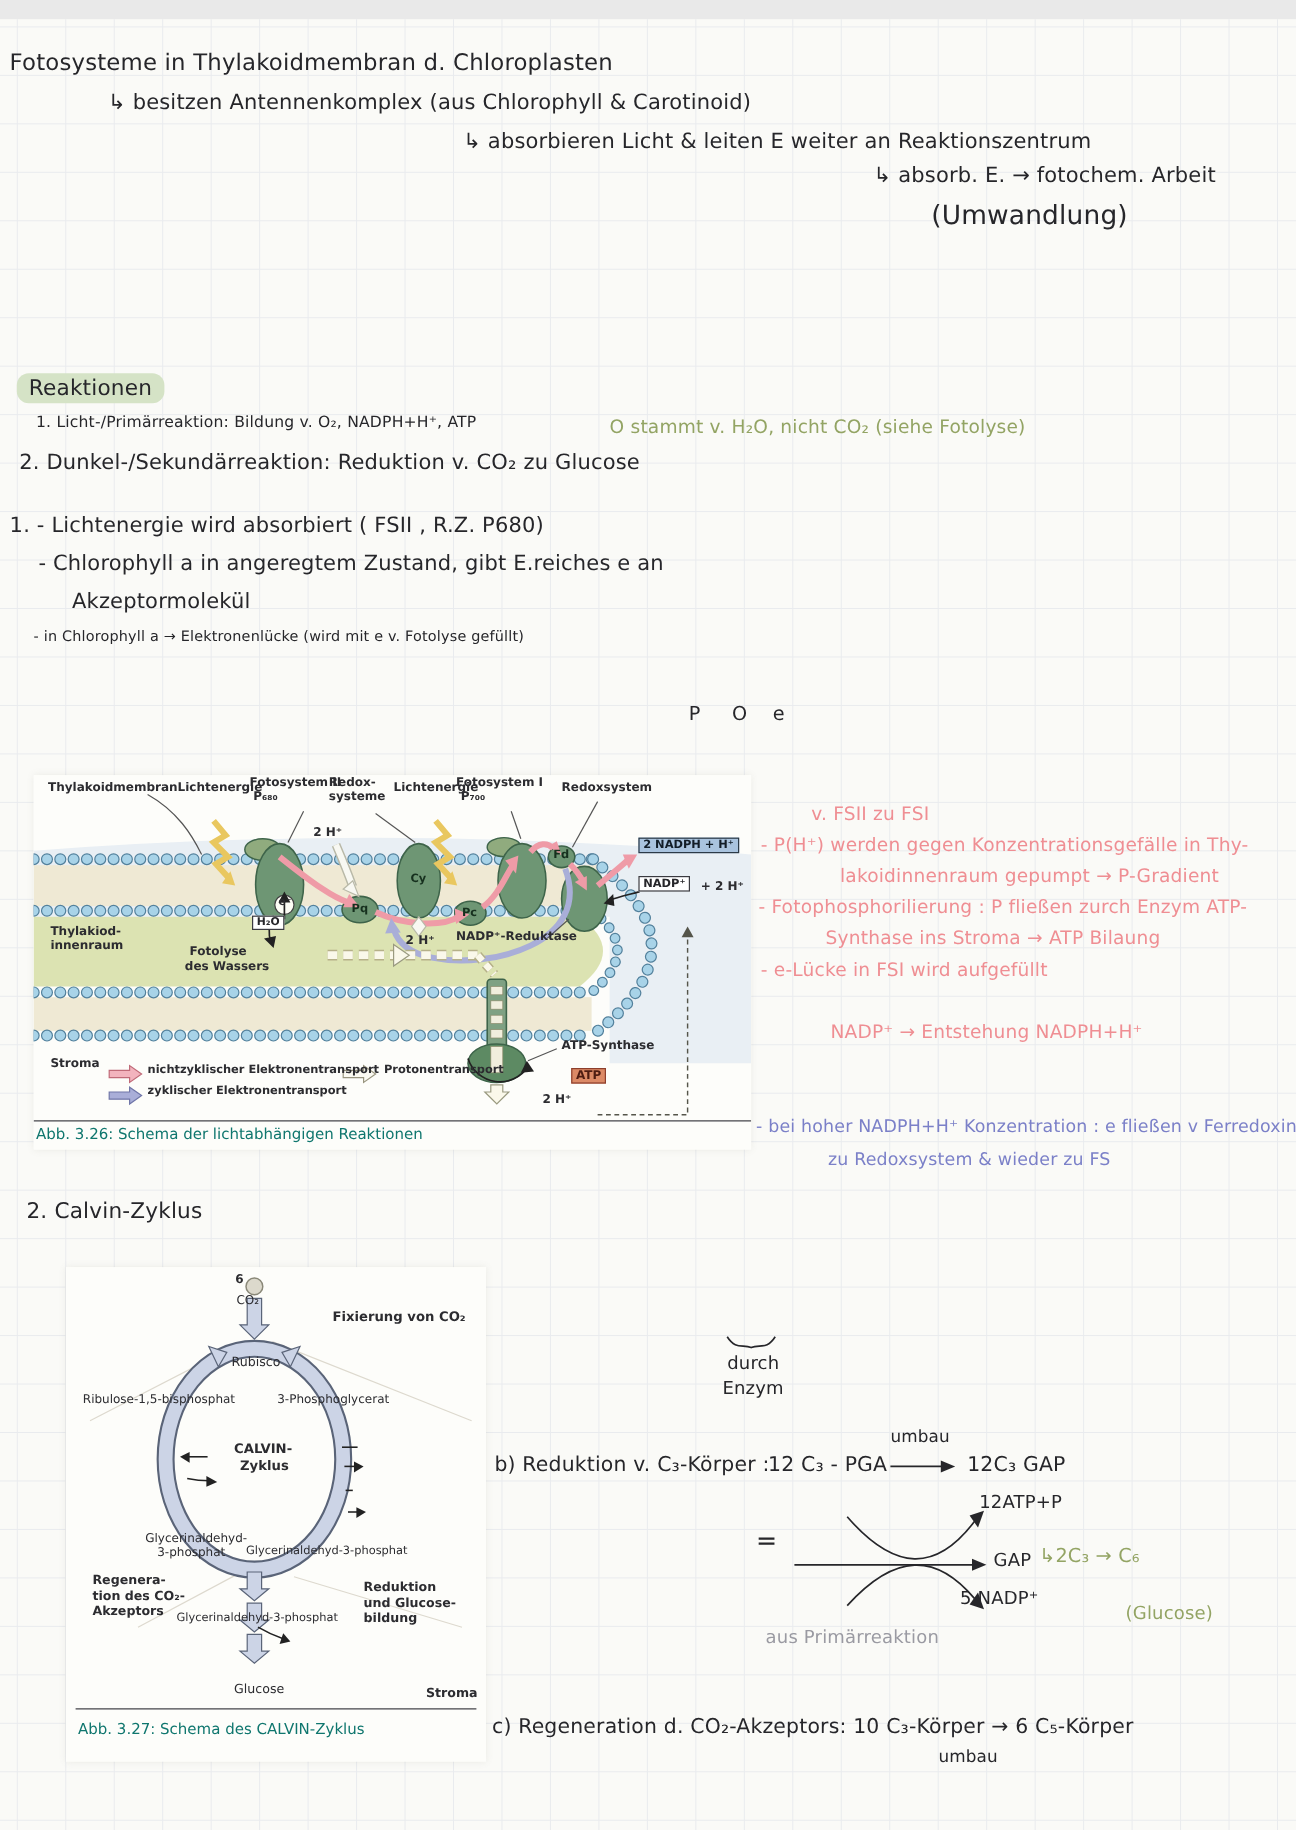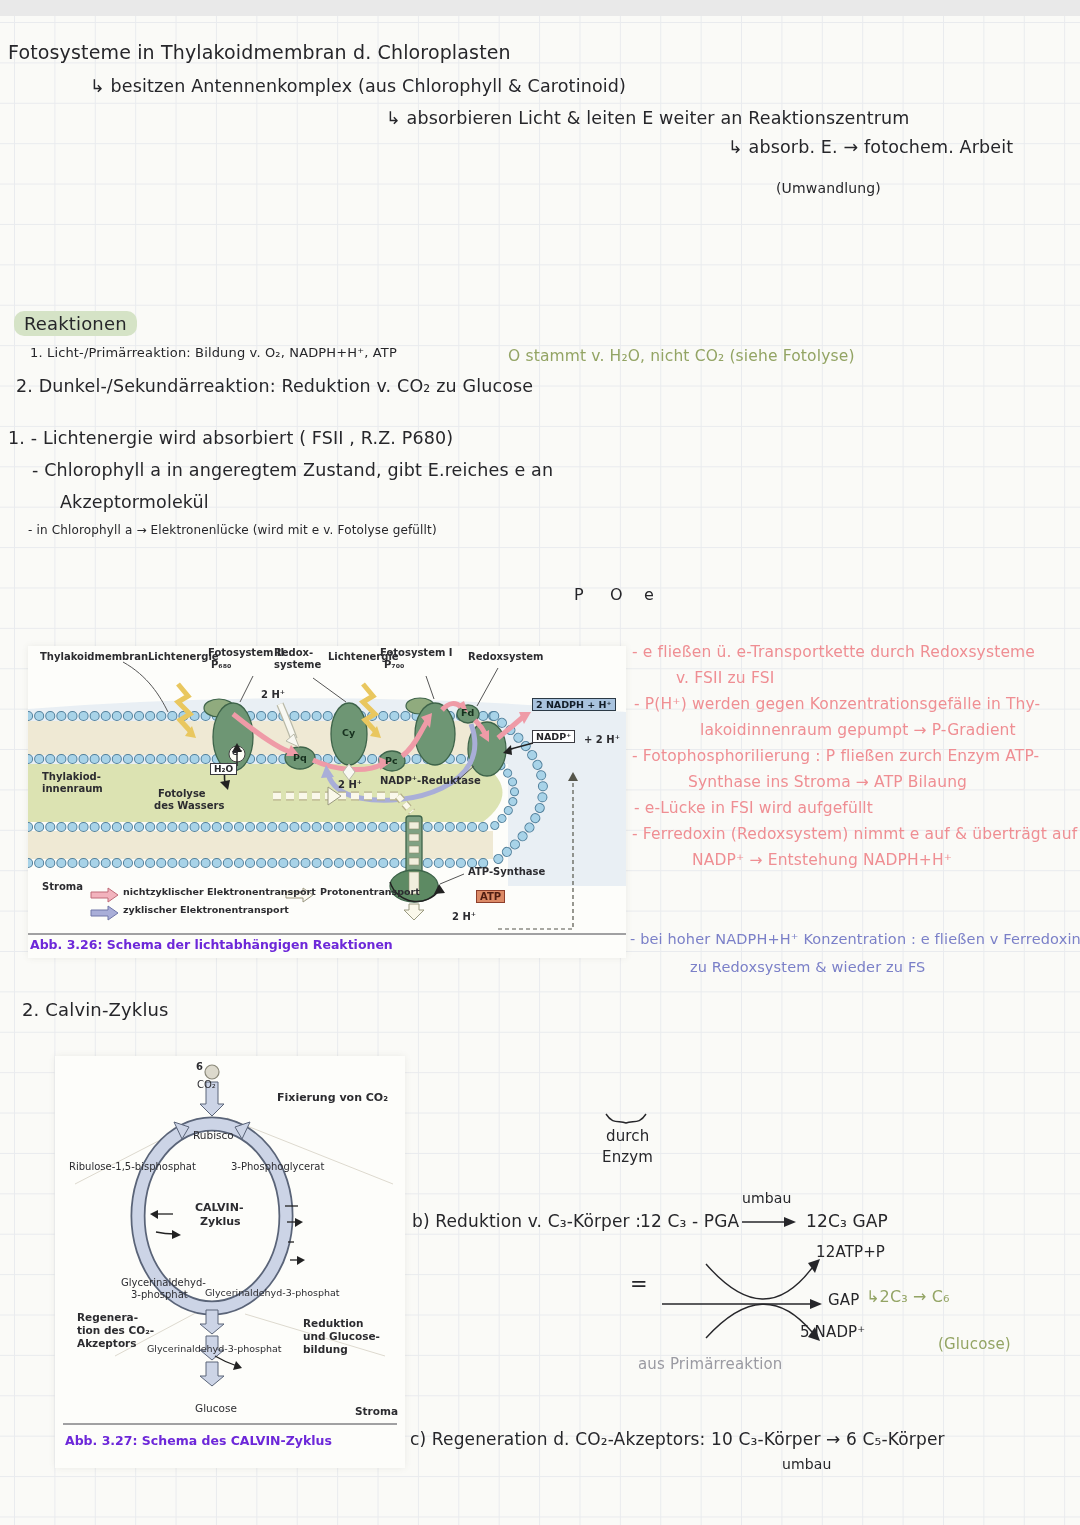--- a/index.html
+++ b/index.html
@@ -5,41 +5,41 @@
   html,body{margin:0;padding:0;background:#e9e9e9}
   .page{position:relative;width:1080px;height:1525px;margin:16px auto;overflow:hidden;
     font-family:"DejaVu Sans",sans-serif;color:#26262a;
     background-color:#fafaf7;
     background-image:linear-gradient(#e9ebee 1px, transparent 1px),linear-gradient(90deg,#e9ebee 1px, transparent 1px);
     background-size:40.4px 40.4px;background-position:14px 6px;}
   .abs{position:absolute;white-space:nowrap;line-height:1.15}
   .hw{font-weight:400;letter-spacing:.15px}
   .fig{position:absolute;background:#fdfdfa;box-shadow:0 0 6px rgba(120,120,110,.12)}
   .figlab{position:absolute;white-space:nowrap;font-weight:bold;color:#2c2c30;font-size:10px;line-height:1.05}
-  .cap{font-size:12.5px;font-weight:700;color:#6d28d9}
+  .cap{font-size:12.5px;font-weight:400;color:#0f766e}
   .pink{color:#ef8e93}
   .blue{color:#7b80c8}
   .green{color:#93a464}
   .gray{color:#9a9aa2}
   .seg-boxatp{background:#dc8a66;border:1.4px solid #8d3f2c;color:#4f1d12;padding:0 3px;font-weight:bold;font-size:.92em;margin:0 2px}
   .seg-boxblue{background:#a9c3de;border:1.4px solid #2c3a46;color:#121d28;padding:0 3px;font-weight:bold;font-size:.92em;margin:0 2px}
   .seg-boxwhite{background:#ffffff;border:1.4px solid #3a3a40;color:#26262a;padding:0 3px;font-weight:bold;font-size:.92em;margin:0 2px}
   .ebox{position:absolute;left:8px;top:185px;width:338px;height:84px;background:#eef2e7;border:1.6px solid #7d9b68;border-radius:2px}
   .rhead{background:#d5e3c6;border-radius:10px;padding:2px 10px}
 </style>
 </head>
 <body>
 
 <div class="page">
 
   <div class="abs hw" style="left:8px;top:26px;font-size:19px">Fotosysteme in Thylakoidmembran d. Chloroplasten</div>
   <div class="abs hw" style="left:386px;top:92px;font-size:17.5px">↳ absorbieren Licht &amp; leiten E weiter an Reaktionszentrum</div>
   <div class="abs hw" style="left:90px;top:60px;font-size:17.5px">↳ besitzen Antennenkomplex (aus Chlorophyll &amp; Carotinoid)</div>
   <div class="abs hw" style="left:728px;top:121px;font-size:17.5px">↳ absorb. E. → fotochem. Arbeit</div>
-  <div class="abs hw" style="left:776px;top:164px;font-size:14px">(Umwandlung)</div>
+  <div class="abs hw" style="left:776px;top:152px;font-size:22px">(Umwandlung)</div>
 
 
   <div class="abs hw" style="left:14px;top:298px;font-size:18px"><span class="rhead">Reaktionen</span></div>
   <div class="abs hw" style="left:30px;top:330px;font-size:13px">1.  Licht-/Primärreaktion:  Bildung v. O₂, NADPH+H⁺, ATP</div>
   <div class="abs hw green" style="left:508px;top:332px;font-size:15.5px">O stammt v. H₂O, nicht CO₂ (siehe Fotolyse)</div>
   <div class="abs hw" style="left:16px;top:360px;font-size:17.5px">2.  Dunkel-/Sekundärreaktion: Reduktion v. CO₂ zu Glucose</div>
 
   <div class="abs hw" style="left:8px;top:412px;font-size:17.5px">1. - Lichtenergie wird absorbiert  ( FSII , R.Z. P680)</div>
   <div class="abs hw" style="left:32px;top:444px;font-size:17.5px">- Chlorophyll a in angeregtem Zustand, gibt E.reiches e an</div>
   <div class="abs hw" style="left:60px;top:476px;font-size:17.5px">Akzeptormolekül</div>
@@ -186,28 +186,26 @@
     <div class="figlab" style="left:556px;top:89px">+ 2 H⁺</div>
     <div class="figlab" style="left:366px;top:246px;font-size:10px"></div>
     <div class="figlab" style="left:446px;top:246px"><span class="seg-boxatp" style="font-size:10px">ATP</span></div>
     <div class="figlab" style="left:424px;top:266px">2 H⁺</div>
     <div class="figlab" style="left:95px;top:241px;font-size:9.5px">nichtzyklischer Elektronentransport</div>
     <div class="figlab" style="left:292px;top:241px;font-size:9.5px">Protonentransport</div>
     <div class="figlab" style="left:95px;top:259px;font-size:9.5px">zyklischer Elektronentransport</div>
     <div class="abs cap" style="left:2px;top:292px">Abb. 3.26: Schema der lichtabhängigen Reaktionen</div>
   </div>
 
-  <div class="abs hw pink" style="left:632px;top:628px;font-size:15.5px">- e fließen ü. e-Transportkette durch Redoxsysteme</div>
   <div class="abs hw pink" style="left:676px;top:654px;font-size:15.5px">v. FSII zu FSI</div>
   <div class="abs hw pink" style="left:634px;top:680px;font-size:15.5px">- P(H⁺) werden gegen Konzentrationsgefälle in Thy-</div>
   <div class="abs hw pink" style="left:700px;top:706px;font-size:15.5px">lakoidinnenraum gepumpt → P-Gradient</div>
   <div class="abs hw pink" style="left:632px;top:732px;font-size:15.5px">- Fotophosphorilierung : P fließen zurch Enzym ATP-</div>
   <div class="abs hw pink" style="left:688px;top:758px;font-size:15.5px">Synthase ins Stroma → ATP Bilaung</div>
   <div class="abs hw pink" style="left:634px;top:784px;font-size:15.5px">- e-Lücke in FSI wird aufgefüllt</div>
-  <div class="abs hw pink" style="left:632px;top:810px;font-size:15.5px">- Ferredoxin (Redoxsystem) nimmt e auf &amp; überträgt auf</div>
   <div class="abs hw pink" style="left:692px;top:836px;font-size:15.5px">NADP⁺ → Entstehung NADPH+H⁺</div>
   <div class="abs hw blue" style="left:630px;top:915px;font-size:14.5px">- bei hoher NADPH+H⁺ Konzentration : e fließen v Ferredoxin</div>
   <div class="abs hw blue" style="left:690px;top:943px;font-size:14.5px">zu Redoxsystem &amp; wieder zu FS</div>
 
   <div class="abs hw" style="left:22px;top:984px;font-size:18px">2. Calvin-Zyklus</div>
 
   <div class="fig" style="left:55px;top:1040px;width:350px;height:412px">
     <svg width="350" height="412" viewBox="0 0 350 412" style="position:absolute;left:0;top:0">
       <rect width="350" height="412" fill="#fdfdfa"></rect>
       <g stroke="#ddd9ce" stroke-width="1">

